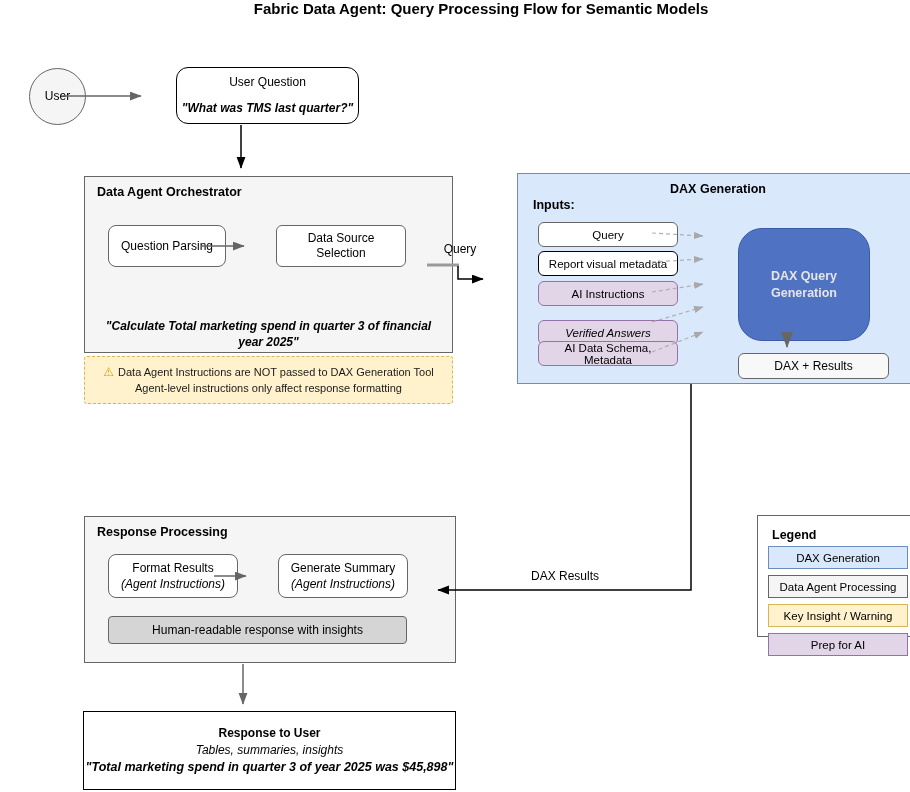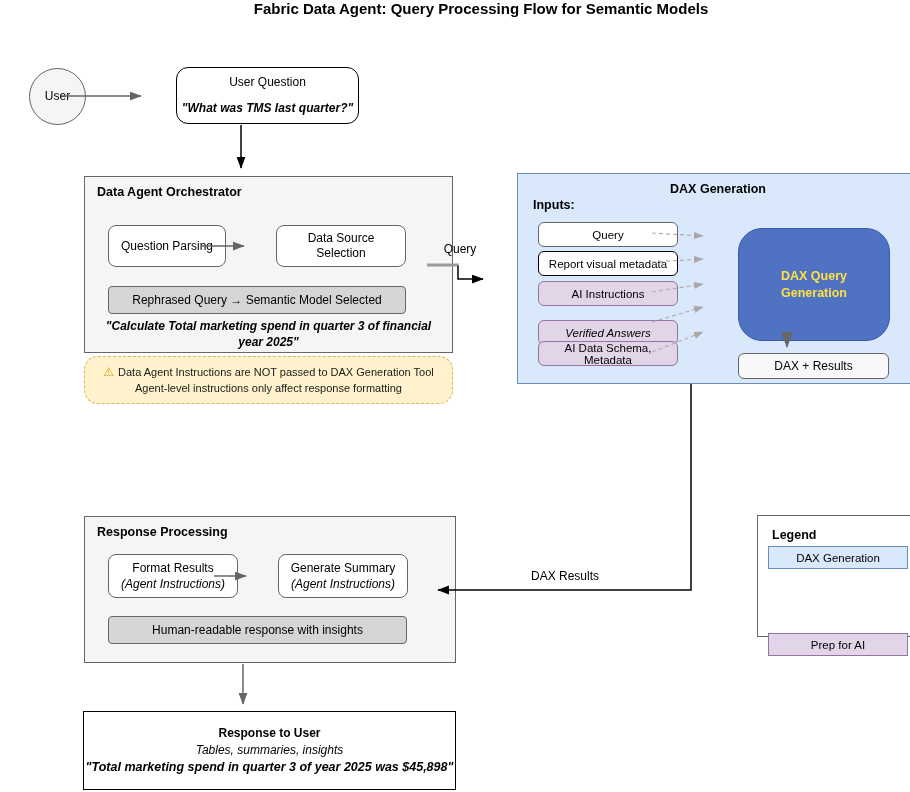--- a/index.html
+++ b/index.html
@@ -57,31 +57,31 @@
 
   .user-question {
     left: 150px; top: 67px; width: 183px; height: 57px;
     background: #fff; border: 1px solid #000; border-radius: 12px;
     gap: 11px;
   }
 
   
   .orchestrator { left: 58px; top: 176px; width: 369px; height: 177px; }
   .q-parsing   { left: 82px;  top: 225px; width: 118px; height: 42px; }
-  .ds-select   { left: 250px; top: 225px; width: 130px; height: 42px; }
+  .ds-select   { left: 250px; top: 225px; width: 130px; height: 42px; border-radius: 6px; }
   .rephrased   { left: 82px;  top: 286px; width: 298px; height: 28px; }
   .orch-quote  { left: 70px;  top: 318px; width: 345px; text-align: center;
                  font-weight: bold; font-style: italic; font-size: 12px; line-height: 1.35; }
 
   
   .warning {
     left: 58px; top: 356px; width: 369px; height: 48px;
     background: #fff2cc;
     border: 1.5px dashed #d6b656;
-    border-radius: 14px;
+    border-radius: 3px;
     font-size: 11px;
     line-height: 1.4;
     color: #1a1a1a;
   }
   .warn-icon { color: #d79b00; font-size: 12px; margin-right: 4px; }
 
   
   .dax-container {
     left: 491px; top: 173px; width: 402px; height: 211px;
     background: #dae8fc;
@@ -95,24 +95,24 @@
   .dax-input {
     position: absolute; left: 20px; width: 140px; height: 25px;
     border-radius: 6px;
     display: flex; align-items: center; justify-content: center;
     font-size: 11.5px; text-align: center;
   }
   .inp-white  { background: #ffffff; border: 1px solid #666666; }
   .inp-black  { background: #ffffff; border: 1.5px solid #000000; }
   .inp-purple { background: #e1d5e7; border: 1px solid #9673a6; }
   .dax-gen {
-    position: absolute; left: 220px; top: 54px; width: 152px; height: 113px;
+    position: absolute; left: 220px; top: 54px; width: 132px; height: 113px;
     background: #4f72c2; border: 1px solid #3b5aa8;
     border-radius: 24px;
-    color: #fde047; font-weight: bold; font-size: 12.5px;
+    color: #e5e5e5; font-weight: bold; font-size: 12.5px;
     display: flex; align-items: center; justify-content: center; text-align: center;
     padding: 8px 30px; line-height: 1.35;
   }
   .dax-output {
     position: absolute; left: 220px; top: 179px; width: 151px; height: 26px;
     background: #f8f8f8; border: 1px solid #666666; border-radius: 6px;
     display: flex; align-items: center; justify-content: center;
     font-size: 12px;
   }
 
@@ -176,23 +176,20 @@
 
   <div class="abs container-box orchestrator">
     <span class="container-title">Data Agent Orchestrator</span>
   </div>
   <div class="abs node white-round q-parsing">
     <span>Question Parsing</span>
   </div>
   <div class="abs node white-round ds-select">
     <span style="padding:0 18px;">Data Source Selection</span>
   </div>
-  <div class="abs node gray-bar rephrased">
-    <span>Rephrased Query → Semantic Model Selected</span>
-  </div>
   <div class="abs orch-quote">"Calculate Total marketing spend in quarter 3 of financial year 2025"</div>
 
   <div class="abs node warning">
     <span>
       <span class="warn-icon">⚠</span><span>Data Agent Instructions are NOT passed to DAX Generation Tool</span>
     </span>
     <span>Agent-level instructions only affect response formatting</span>
   </div>
 
   <div class="abs dax-container">
@@ -218,20 +215,22 @@
   </div>
   <div class="abs node white-round gen-sum">
     <span>Generate Summary</span>
     <span class="italic">(Agent Instructions)</span>
   </div>
   <div class="abs node gray-bar human-read">Human-readable response with insights</div>
 
   <div class="abs legend">
     <span class="legend-title">Legend</span>
     <div class="legend-swatch sw-blue" style="top:30px;">DAX Generation</div>
+    <div class="legend-swatch sw-gray" style="top:59px;">Data Agent Processing</div>
+    <div class="legend-swatch sw-yellow" style="top:88px;">Key Insight / Warning</div>
     <div class="legend-swatch sw-purple" style="top:117px;">Prep for AI</div>
   </div>
 
   <div class="abs node resp-user">
     <span style="font-weight:bold;">Response to User</span>
     <span class="italic">Tables, summaries, insights</span>
     <span class="bold-italic quote">"Total marketing spend in quarter 3 of year 2025 was $45,898"</span>
   </div>
 
   <div class="edge-label lbl-query">Query</div>

